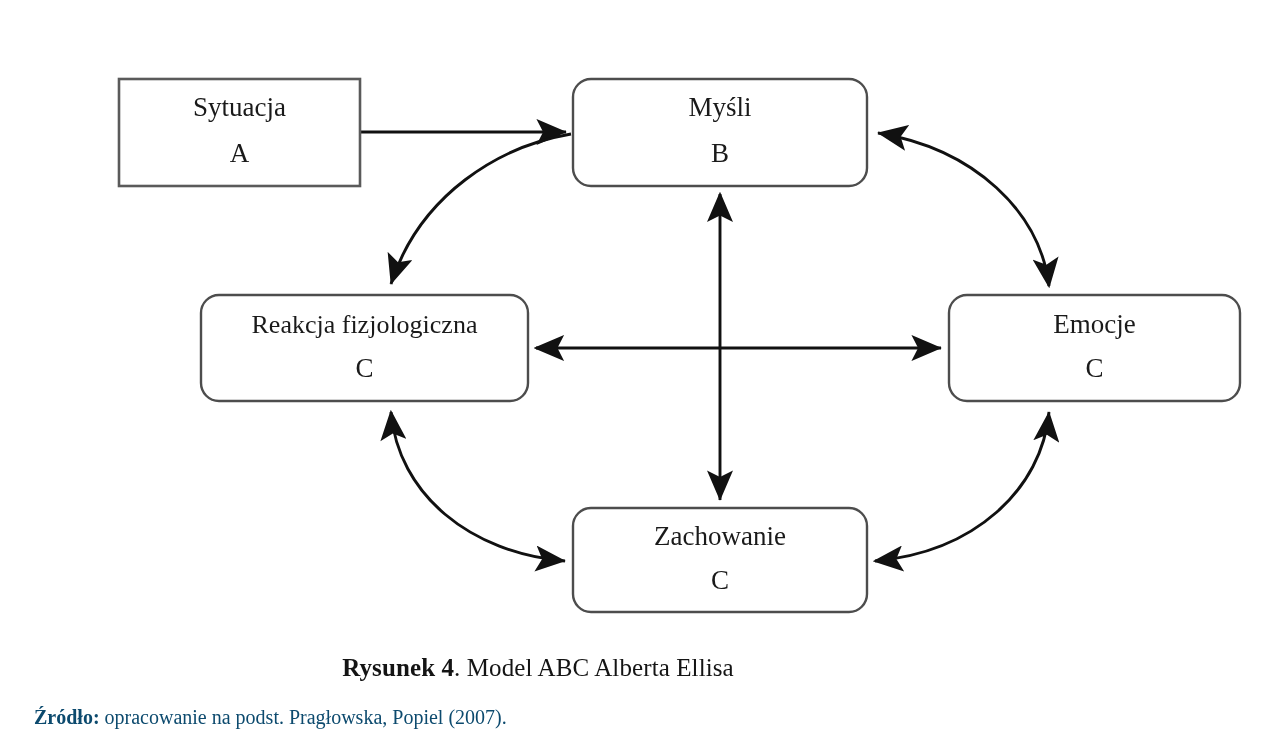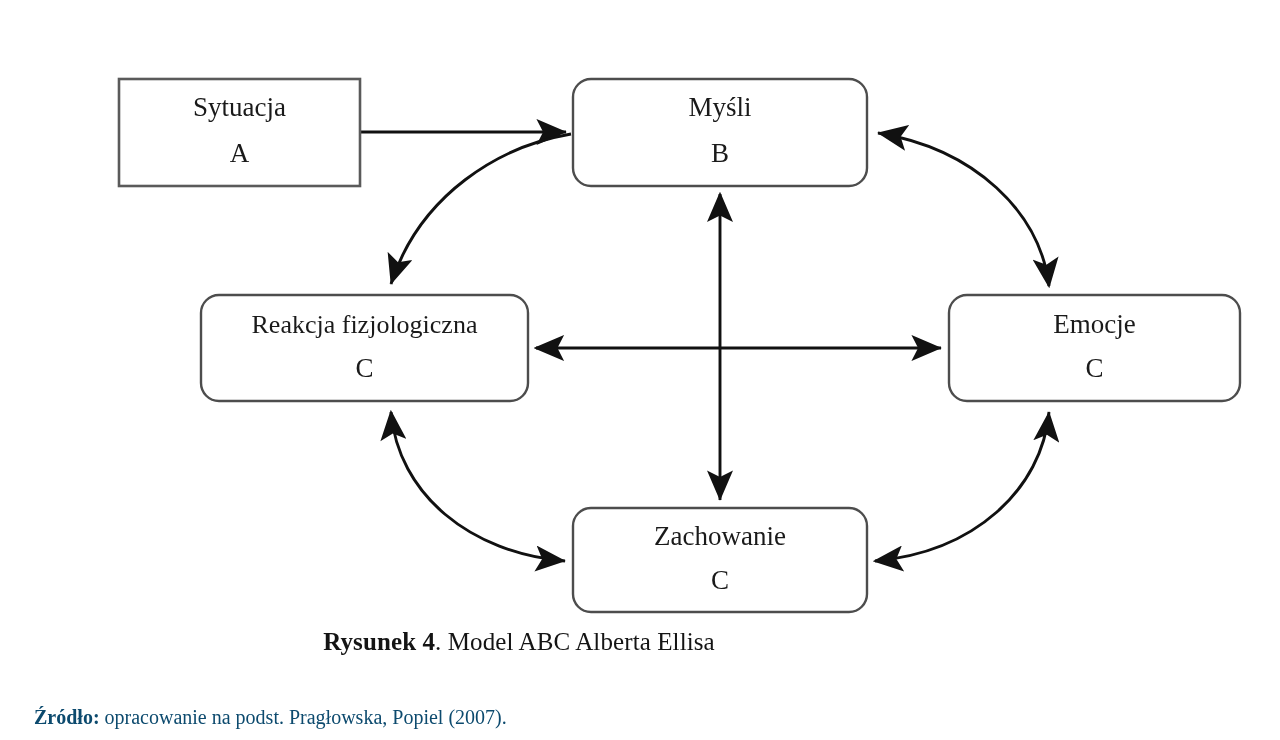--- a/index.html
+++ b/index.html
@@ -51,23 +51,24 @@
     font-size: 26px;
   }
   .connector {
     fill: none;
     stroke: #111111;
     stroke-width: 2.9;
   }
   .caption-wrap {
     position: absolute;
     left: 0;
-    top: 594px;
+    top: 620px;
     width: 1038px;
     text-align: center;
+    padding-left: 19px;
   }
   .caption-line {
     font-family: "Liberation Serif", "DejaVu Serif", serif;
     font-size: 25px;
     color: #141414;
     letter-spacing: 0.1px;
   }
   .caption-line .bold {
     font-weight: bold;
   }

